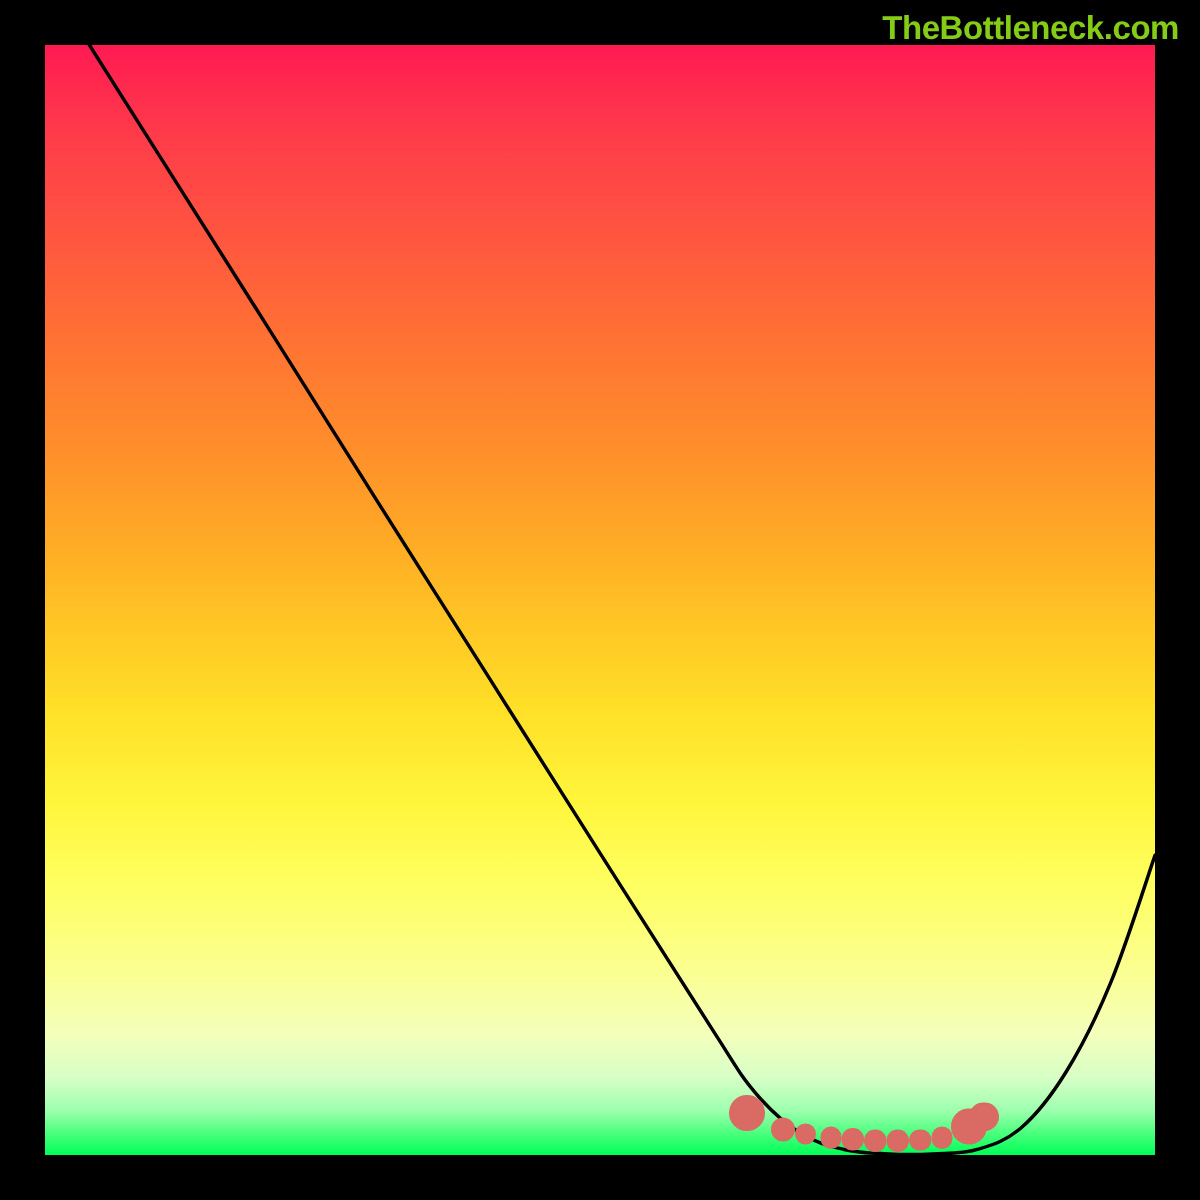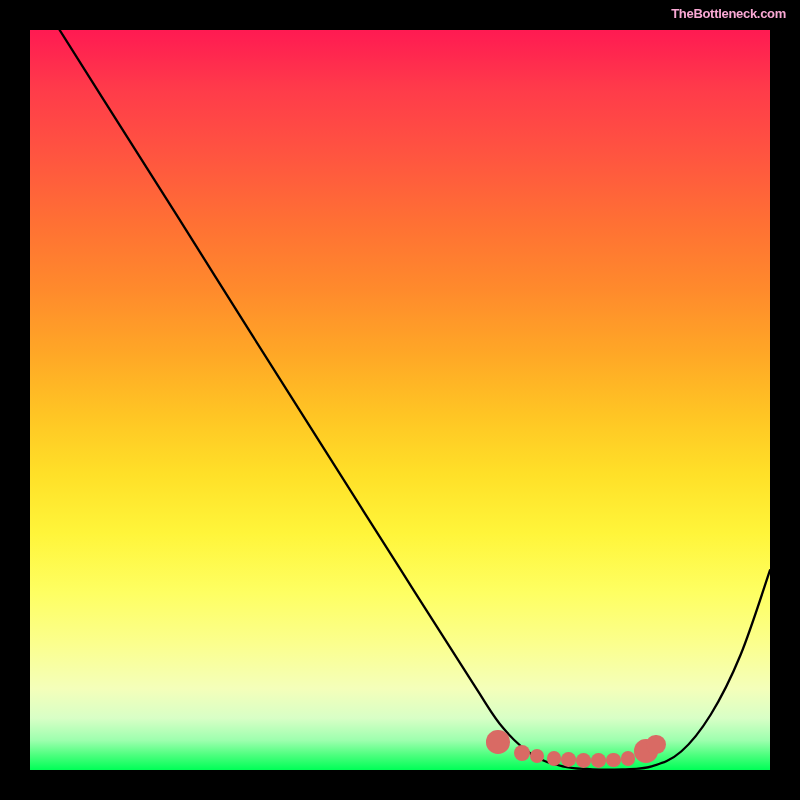--- a/index.html
+++ b/index.html
@@ -8,23 +8,23 @@
     position: relative;
     width: 800px;
     height: 800px;
     background: #000;
   }
   .attribution {
     position: absolute;
     top: 6px;
     right: 14px;
     font-family: Arial, Helvetica, sans-serif;
-    font-size: 13px;
+    font-size: 22px;
     font-weight: 600;
-    color: #f9a8d4;
+    color: #84cc16;
     letter-spacing: -0.3px;
   }
   .plot {
     position: absolute;
     left: 30px;
     top: 30px;
     width: 740px;
     height: 740px;
     background: linear-gradient(to bottom,
       #ff1a52 0%,

